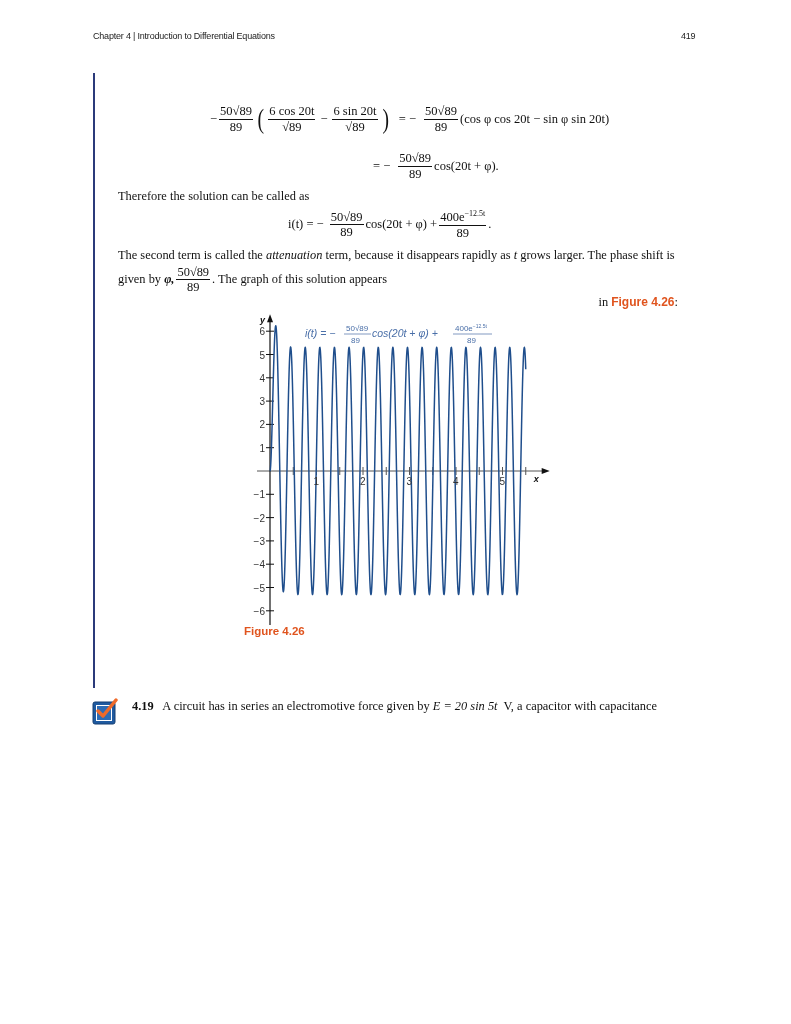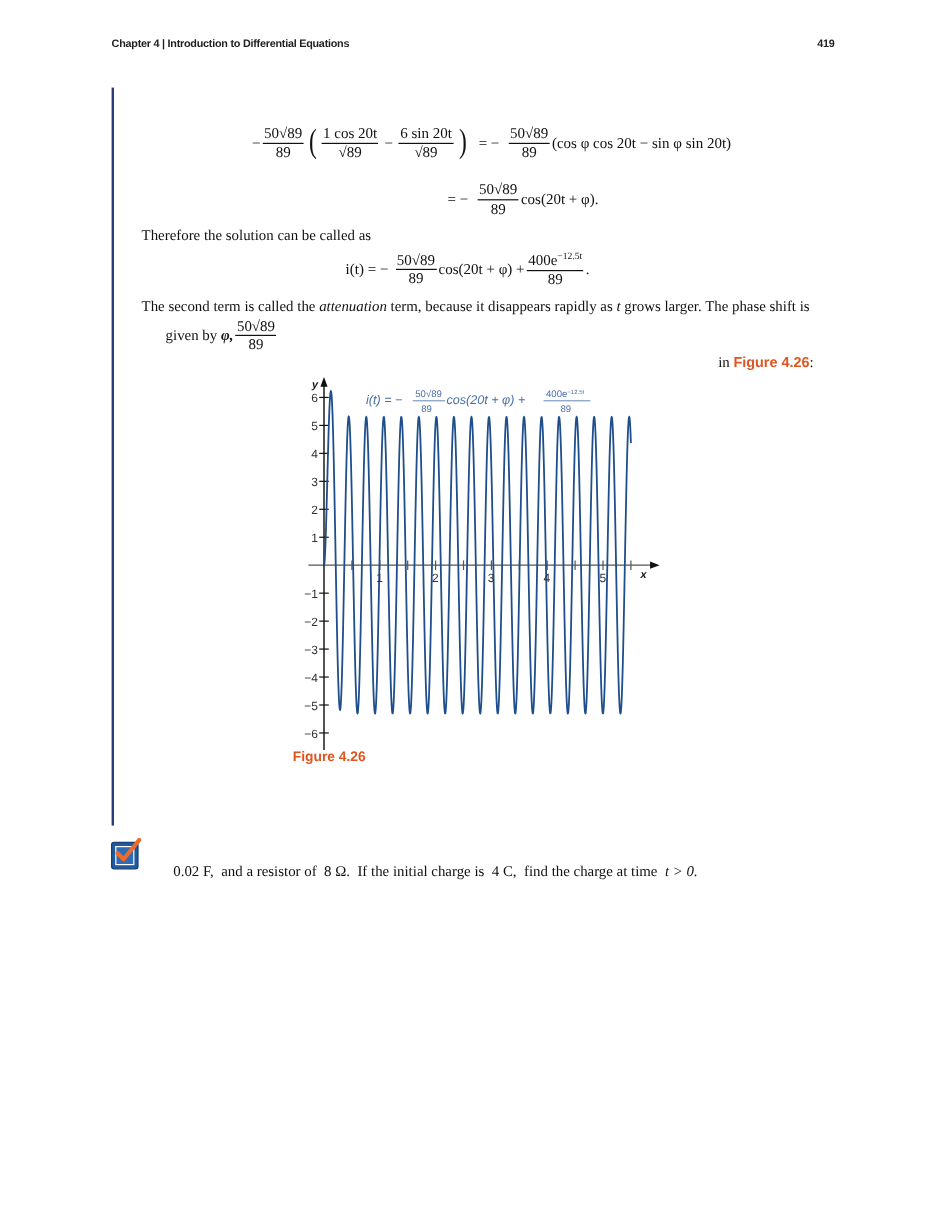--- a/index.html
+++ b/index.html
@@ -1,17 +1,17 @@
 <!DOCTYPE html>
 <html><head>
 <meta charset="utf-8">
 <style>
   html, body { margin: 0; padding: 0; background: #ffffff; }
   body { width: 791px; height: 1024px; position: relative; overflow: hidden; font-family: "Liberation Serif", serif; color: #111; }
-  .hdr { position: absolute; top: 31px; font-family: "Liberation Sans", sans-serif; font-size: 9px; font-weight: bold; color: #222; letter-spacing: -0.2px; }
+  .hdr { position: absolute; top: 31px; font-family: "Liberation Sans", sans-serif; font-size: 9px; font-weight: normal; color: #222; letter-spacing: -0.2px; }
   .hdr-left { left: 93px; }
   .hdr-right { left: 681px; text-align: right; }
   .side-rule { position: absolute; left: 93px; top: 73px; width: 2px; height: 615px; background: #2b3a7a; }
   .math { position: absolute; font-family: "Liberation Serif", serif; font-size: 12.5px; white-space: nowrap; display: flex; align-items: center; }
   .frac { display: inline-flex; flex-direction: column; align-items: center; margin: 0 2px; line-height: 1; vertical-align: middle; }
   .frac .num { border-bottom: 1px solid #111; padding: 0 1px 1px; }
   .frac .den { padding-top: 1px; }
   .paren { font-size: 28px; font-weight: 200; line-height: 1; margin: 0 1px; transform: scaleX(0.7); }
   .para { position: absolute; left: 118px; width: 560px; font-size: 12.4px; line-height: 25px; }
   .link { font-family: "Liberation Sans", sans-serif; font-weight: bold; color: #e0541e; font-size: 12px; }
@@ -30,21 +30,21 @@
 <div class="side-rule"></div>
 
 <div class="math" style="left:210px; top:105px;">
   <span>−</span>
   <span class="frac">
     <span class="num">50√89</span>
     <span class="den">89</span>
   </span>
   <span class="paren">(</span>
   <span class="frac">
-    <span class="num">1 cos 20t</span>
+    <span class="num">6 cos 20t</span>
     <span class="den">√89</span>
   </span>
   <span style="margin:0 3px;">−</span>
   <span class="frac">
     <span class="num">6 sin 20t</span>
     <span class="den">√89</span>
   </span>
   <span class="paren">)</span>
   <span style="margin:0 6px 0 8px;">= −</span>
   <span class="frac">
@@ -76,26 +76,27 @@
     <span class="num"><span>400e</span><sup>−12.5t</sup></span>
     <span class="den">89</span>
   </span>
   <span>.</span>
 </div>
 
 <div class="para" style="top:243px;">
   <span>The second term is called the </span><em>attenuation</em><span> term, because it disappears rapidly as </span><em>t</em><span> grows larger. The phase shift is</span>
 </div>
 <div class="para" style="top:266px; display:flex; align-items:center;">
-  <span style="white-space:pre;margin-left:20px;">given by </span>
+  <span style="white-space:pre;">given by </span>
   <em style="font-weight:bold;">φ,</em>
   <span class="frac">
     <span class="num">50√89</span>
     <span class="den">89</span>
   </span>
+  <span style="white-space:pre;">. The graph of this solution appears</span>
 </div>
 <div class="para" style="top:290px;text-align:right;">
   <span>in </span><a class="link">Figure 4.26</a><span>:</span>
 </div>
 
 <svg class="chart" width="791" height="1024">
   <g id="chart-axes">
       <line x1="257" y1="471" x2="544.7" y2="471" stroke="#555555" stroke-width="1"></line>
       <path d="M549.7 471 l-8 -3 l0 6 z" fill="#111111"></path>
       <line x1="270" y1="318.21000000000004" x2="270" y2="625" stroke="#111111" stroke-width="1.2"></line>
@@ -158,16 +159,17 @@
 
 <div class="fig-caption">Figure 4.26</div>
 
 <svg class="ex-icon" viewBox="0 0 26 28">
   <rect x="1" y="5" width="22" height="22" rx="2" fill="#1f5aa0" stroke="#163f73" stroke-width="1"></rect>
   <rect x="4" y="8" width="16" height="16" fill="#ffffff"></rect>
   <rect x="5" y="9" width="14" height="14" fill="#2e6cb5"></rect>
   <path d="M6 14 L11 19 L24 3" fill="none" stroke="#ef6a2a" stroke-width="3.5" stroke-linecap="round" stroke-linejoin="round"></path>
 </svg>
 <div class="exercise">
-  <div style="white-space:pre;">
-    <span>0.02 F,</span><span>  and a resistor of  </span><span>8 Ω.</span><span>  If the initial charge is  </span><span>4 C,</span><span>  find the charge at time  </span><i>t &gt; 0.</i>
+  <div style="white-space:nowrap;">
+    <b>4.19</b>&nbsp;&nbsp;
+    <span>A circuit has in series an electromotive force given by </span><i>E = 20 sin 5t</i><span style="white-space:pre;">  V, a capacitor with capacitance</span>
   </div>
 </div>
 
 </body></html>

